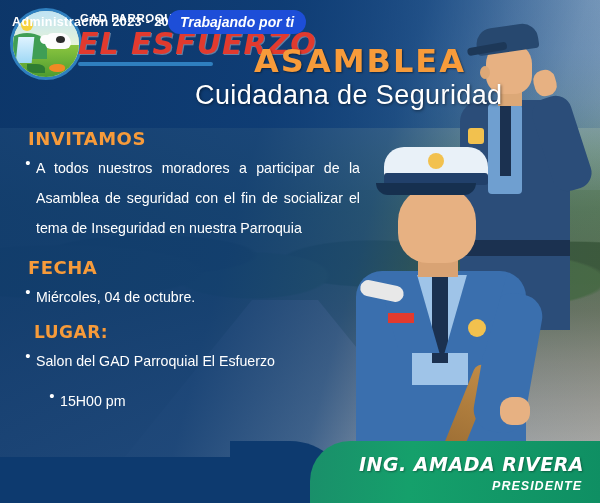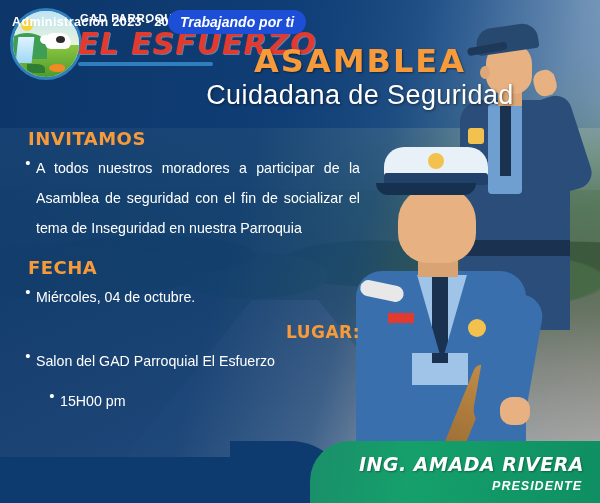--- a/index.html
+++ b/index.html
@@ -159,39 +159,39 @@
     font-weight: 800;
     letter-spacing: 2px;
     font-family: "DejaVu Sans", sans-serif;
     text-shadow: 1px 1px 2px rgba(0,0,0,.45);
   }
   .title-sub {
     position: absolute;
     left: 195px;
     top: 80px;
     width: 330px;
-    text-align: center;
+    text-align: left;
     color: #ffffff;
     font-size: 27px;
     font-weight: 400;
     letter-spacing: .4px;
     text-shadow: 1px 1px 3px rgba(0,0,0,.5);
   }
 
   
   .content { position: absolute; left: 20px; top: 128px; width: 340px; color: #ffffff; }
   .section-head {
     color: #f79b3a;
     font-weight: 800;
     font-size: 18px;
     letter-spacing: .5px;
     margin: 0 0 4px 8px;
     font-family: "DejaVu Sans", sans-serif;
   }
-  .section-head.small { font-size: 17px; text-align: right; }
+  .section-head.small { font-size: 17px; }
   .bullet-row { display: flex; margin: 0 0 2px 0; }
   .bullet-dot {
     color: #ffffff;
     font-size: 15px;
     line-height: 20px;
     width: 16px;
     flex: 0 0 16px;
     text-align: center;
   }
   .bullet-text {

